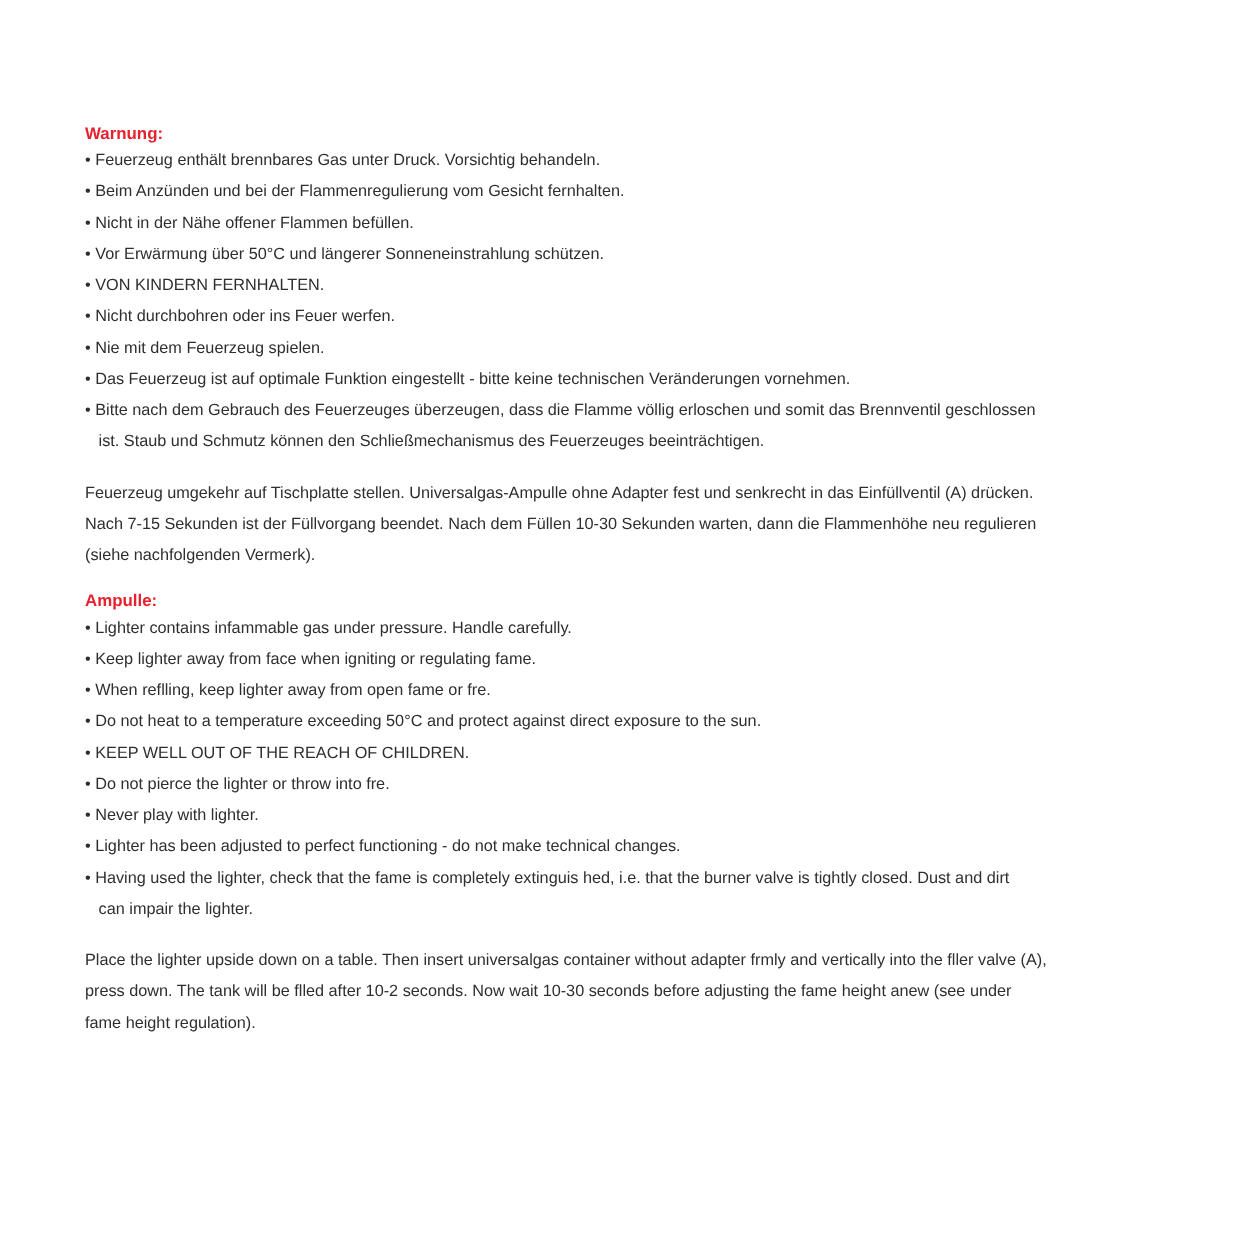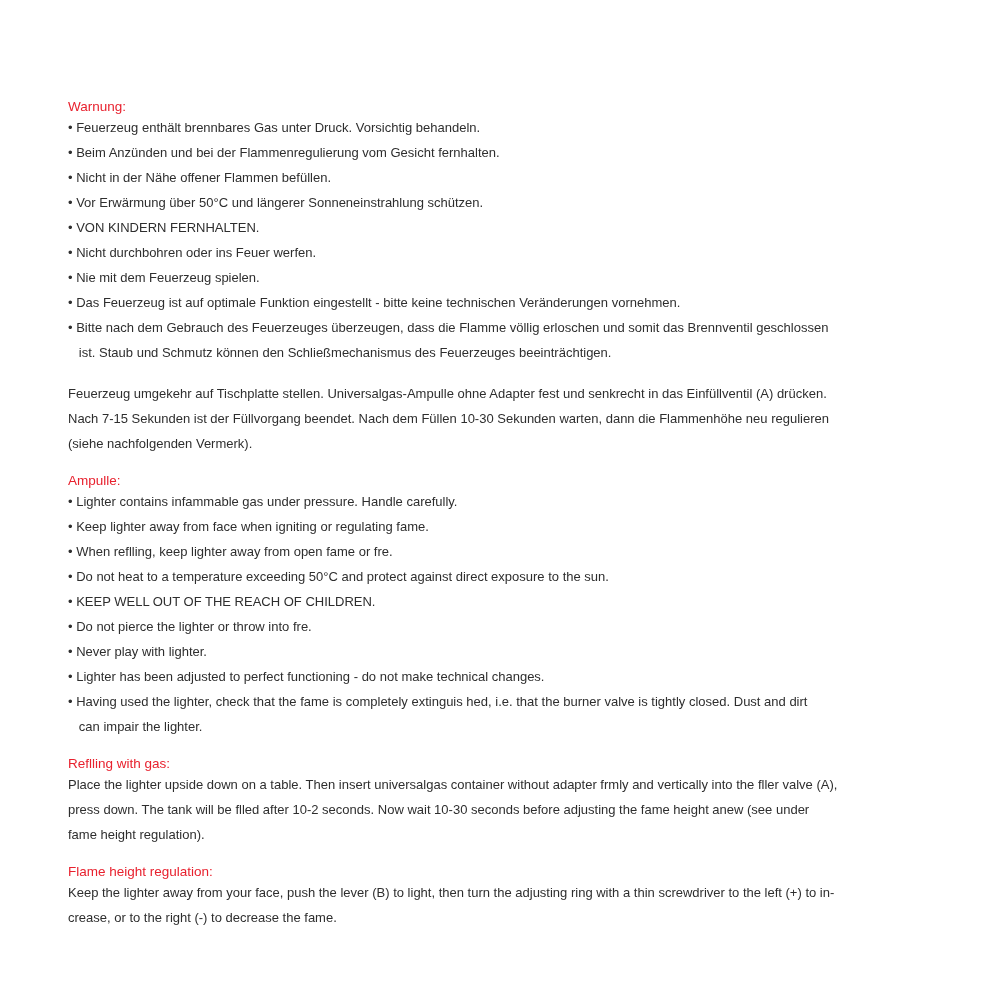--- a/index.html
+++ b/index.html
@@ -19,21 +19,21 @@
     width: 1000px;
     height: 1000px;
     padding: 98px 40px 0 68px;
   }
   .section {
     margin: 0 0 16px 0;
   }
   .section-heading {
     font-size: 13.5px;
     line-height: 17px;
-    font-weight: 400;
+    font-weight: 700;
     margin: 0;
     color: var(--heading-color, #e8212e);
   }
   .section-body {
     font-size: 13px;
     line-height: 25px;
     white-space: pre-wrap;
     max-width: 912px;
   }
 </style>
@@ -73,25 +73,19 @@
 • Do not heat to a temperature exceeding 50°C and protect against direct exposure to the sun.
 • KEEP WELL OUT OF THE REACH OF CHILDREN.
 • Do not pierce the lighter or throw into fre.
 • Never play with lighter.
 • Lighter has been adjusted to perfect functioning - do not make technical changes.
 • Having used the lighter, check that the fame is completely extinguis hed, i.e. that the burner valve is tightly closed. Dust and dirt
    can impair the lighter.</div>
   </div>
 
   <div class="section">
-    <h2 class="section-heading">Reflling with gas:</h2>
     <div class="section-body">Place the lighter upside down on a table. Then insert universalgas container without adapter frmly and vertically into the fller valve (A),
 press down. The tank will be flled after 10-2 seconds. Now wait 10-30 seconds before adjusting the fame height anew (see under
 fame height regulation).</div>
   </div>
 
-  <div class="section">
-    <h2 class="section-heading">Flame height regulation:</h2>
-    <div class="section-body">Keep the lighter away from your face, push the lever (B) to light, then turn the adjusting ring with a thin screwdriver to the left (+) to in-
-crease, or to the right (-) to decrease the fame.</div>
-  </div>
 
 </div>
 
 </body></html>

